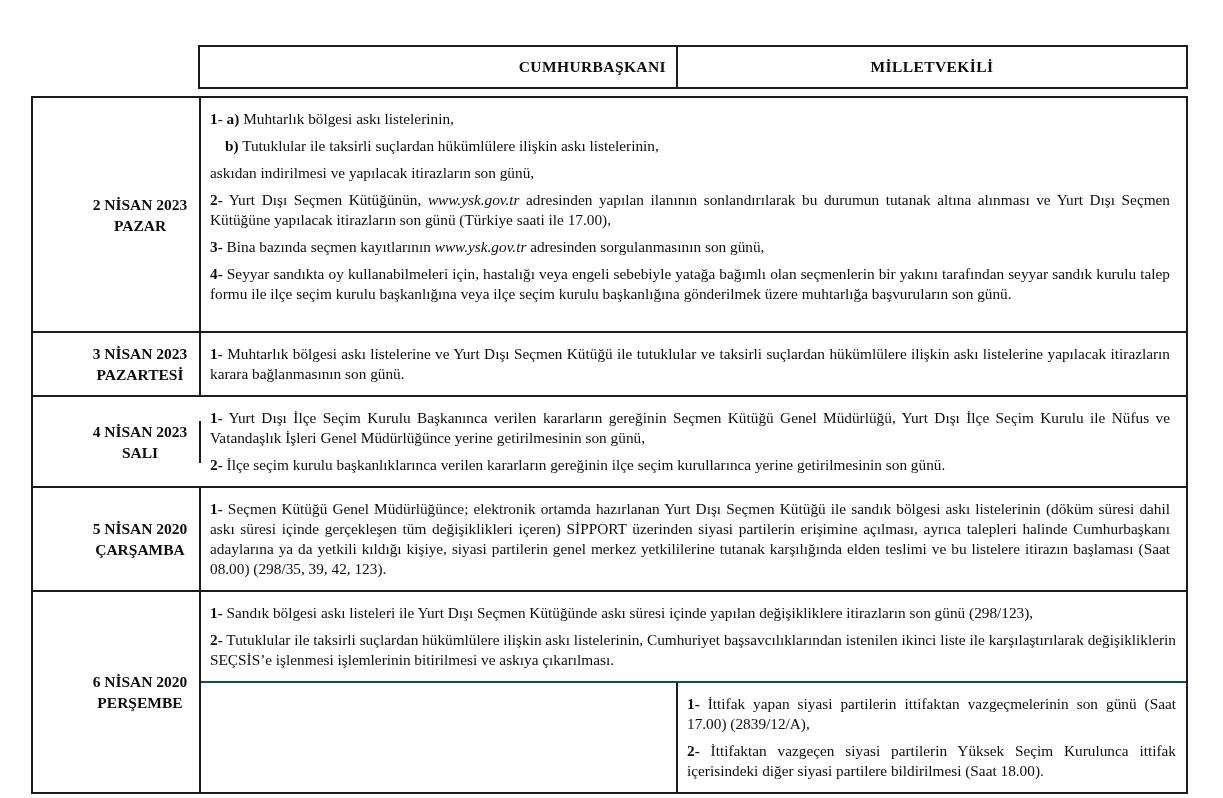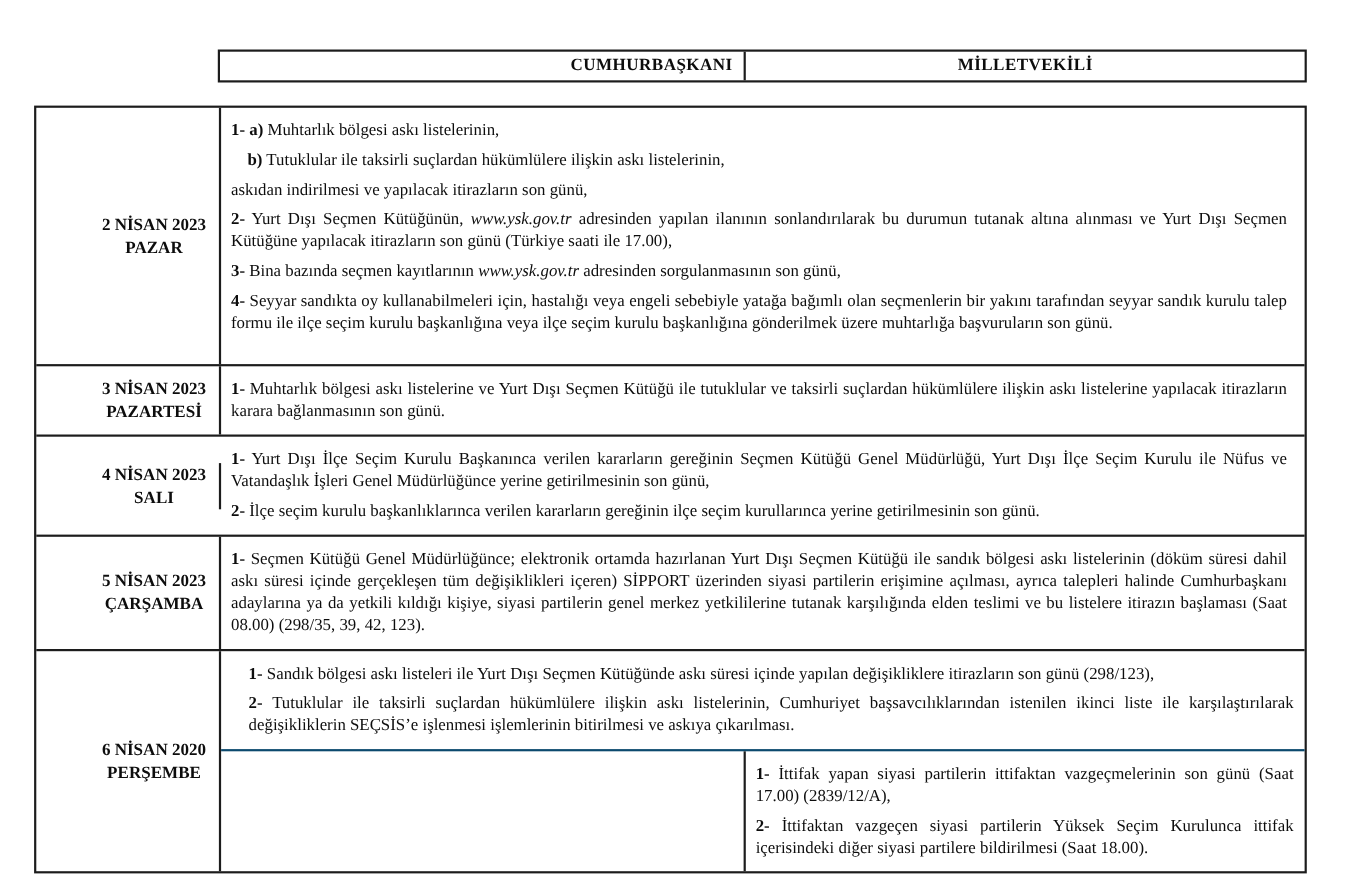--- a/index.html
+++ b/index.html
@@ -3,21 +3,21 @@
 <meta charset="utf-8">
 <style>
   html,body{margin:0;padding:0;background:#ffffff;}
   .page{
     position:relative;width:1223px;height:798px;background:#ffffff;
     font-family:"Liberation Serif","DejaVu Serif",serif;color:#0d0d0d;
     overflow:hidden;
   }
   
   .header-box{
-    position:absolute;left:198px;top:45px;width:990px;height:30px;
+    position:absolute;left:198px;top:45px;width:990px;height:44px;
     border:2px solid #1c1c1c;box-sizing:border-box;display:flex;
   }
   .header-cell{display:flex;align-items:center;font-weight:bold;font-size:15.5px;letter-spacing:.4px;}
   .header-cell.pres{width:478px;border-right:2px solid #1c1c1c;box-sizing:border-box;justify-content:flex-end;padding-right:10px;}
   .header-cell.dep{flex:1;justify-content:center;}
   
   .cal-table{
     position:absolute;left:31px;top:96px;width:1157px;
     border:2px solid #1c1c1c;box-sizing:border-box;
   }
@@ -31,21 +31,21 @@
   .content-cell{flex:1;padding:4px 16px 4px 9px;box-sizing:border-box;}
   .item{margin:7px 0;font-size:15.3px;line-height:20px;text-align:justify;}
   .item .b{font-weight:bold;}
   .item .i{font-style:italic;}
   .item.indent{padding-left:15px;}
   .r1{min-height:233px;}
   .r2{min-height:55px;}
   .r3{min-height:82px;align-items:center;}
   .r4{min-height:93px;}
   .row5-right{flex:1;display:flex;flex-direction:column;}
-  .row5-shared{min-height:81px;padding:4px 10px 4px 25px;box-sizing:border-box;}
+  .row5-shared{min-height:81px;padding:4px 10px 4px 9px;box-sizing:border-box;}
   .row5-split{display:flex;border-top:2px solid #0c4a6e;min-height:103px;flex:1;}
   .split-left{width:477px;min-width:477px;border-right:2px solid #1c1c1c;box-sizing:border-box;}
   .split-right{flex:1;padding:4px 10px 4px 9px;box-sizing:border-box;}
 </style>
 </head>
 <body>
 
 <div class="page">
 
   <div class="header-box">
@@ -86,21 +86,21 @@
         <div>SALI</div>
       </div>
       <div class="content-cell">
         <p class="item"><span class="b">1-</span><span> Yurt Dışı İlçe Seçim Kurulu Başkanınca verilen kararların gereğinin Seçmen Kütüğü Genel Müdürlüğü, Yurt Dışı İlçe Seçim Kurulu ile Nüfus ve Vatandaşlık İşleri Genel Müdürlüğünce yerine getirilmesinin son günü,</span></p>
         <p class="item"><span class="b">2-</span><span> İlçe seçim kurulu başkanlıklarınca verilen kararların gereğinin ilçe seçim kurullarınca yerine getirilmesinin son günü.</span></p>
       </div>
     </div>
 
     <div class="row r4">
       <div class="date-cell">
-        <div>5 NİSAN 2023</div>
+        <div>5 NİSAN 2020</div>
         <div>ÇARŞAMBA</div>
       </div>
       <div class="content-cell">
         <p class="item"><span class="b">1-</span><span> Seçmen Kütüğü Genel Müdürlüğünce; elektronik ortamda hazırlanan Yurt Dışı Seçmen Kütüğü ile sandık bölgesi askı listelerinin (döküm süresi dahil askı süresi içinde gerçekleşen tüm değişiklikleri içeren) SİPPORT üzerinden siyasi partilerin erişimine açılması, ayrıca talepleri halinde Cumhurbaşkanı adaylarına ya da yetkili kıldığı kişiye, siyasi partilerin genel merkez yetkililerine tutanak karşılığında elden teslimi ve bu listelere itirazın başlaması (Saat 08.00) (298/35, 39, 42, 123).</span></p>
       </div>
     </div>
 
     <div class="row">
       <div class="date-cell">
         <div>6 NİSAN 2020</div>

